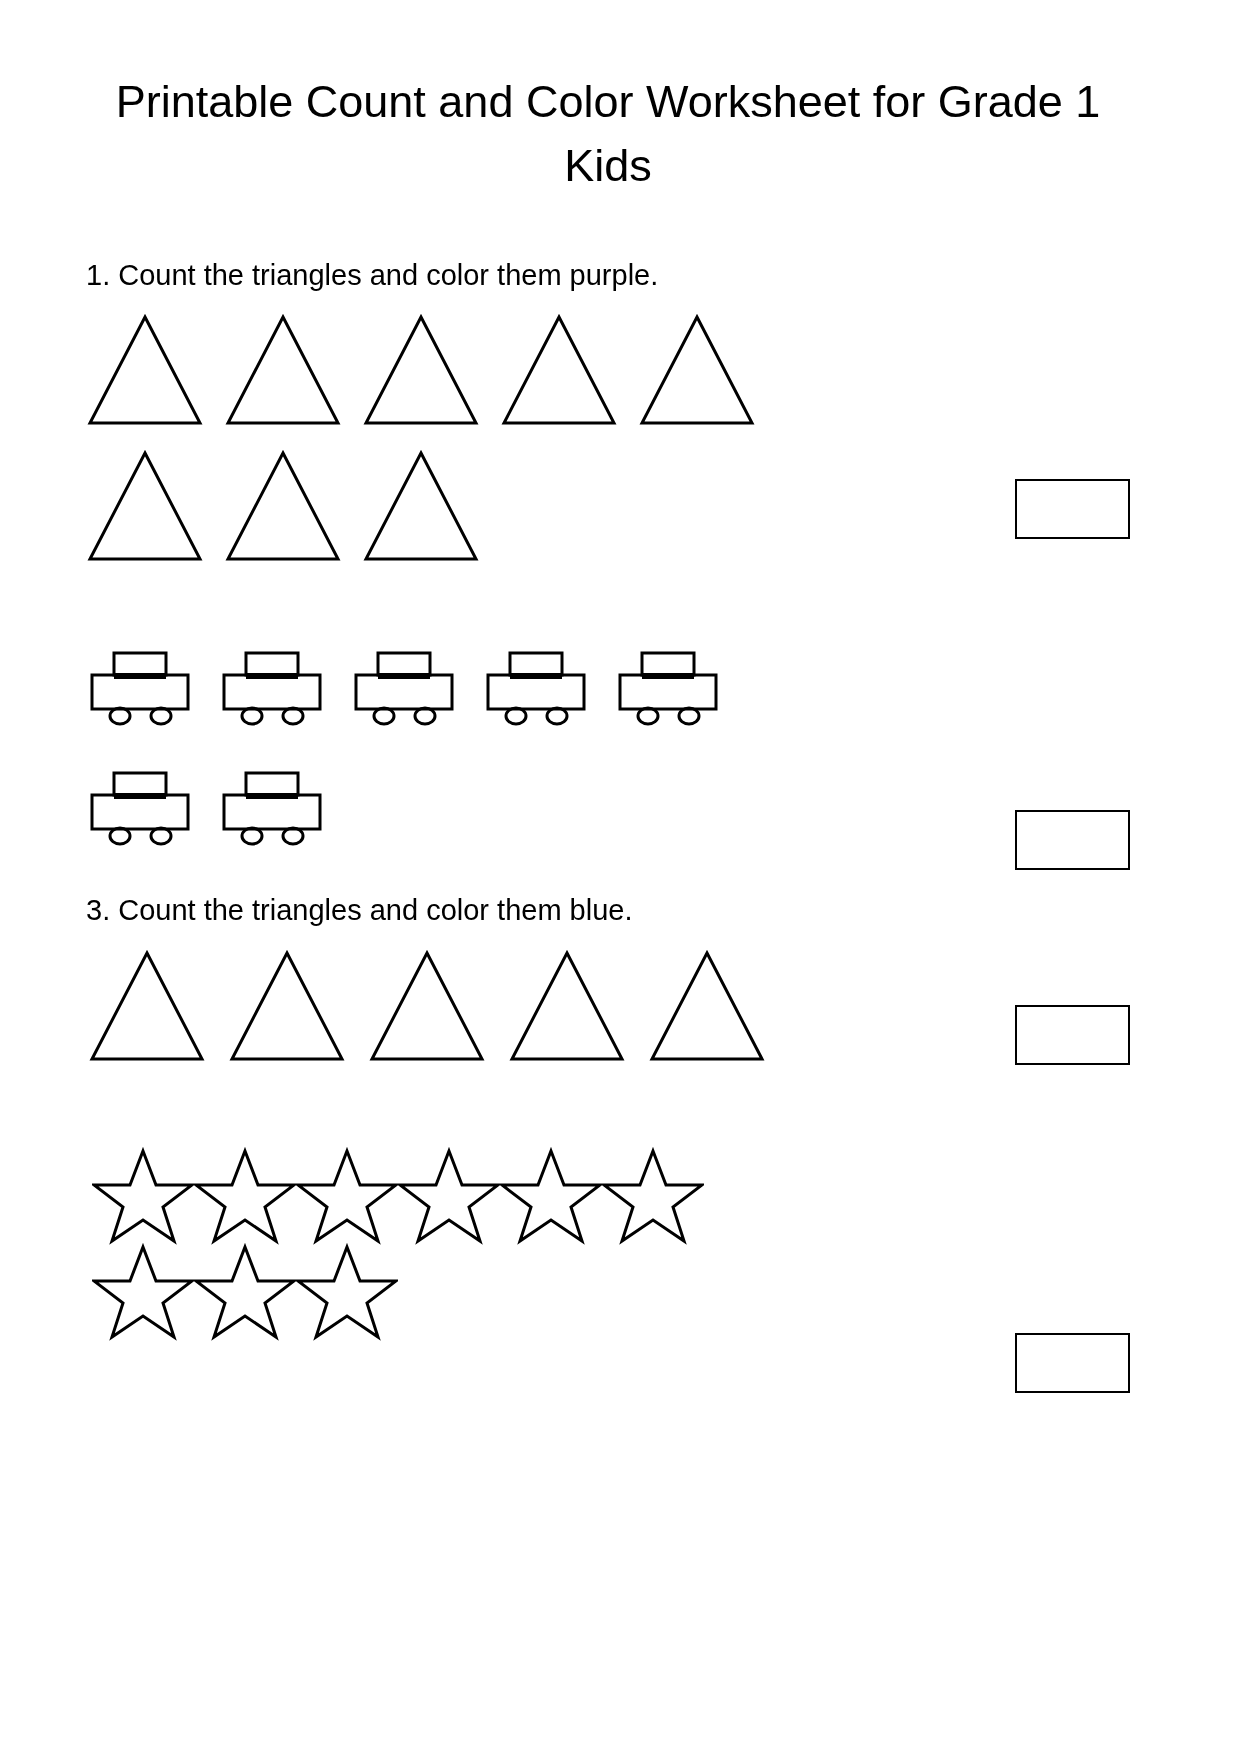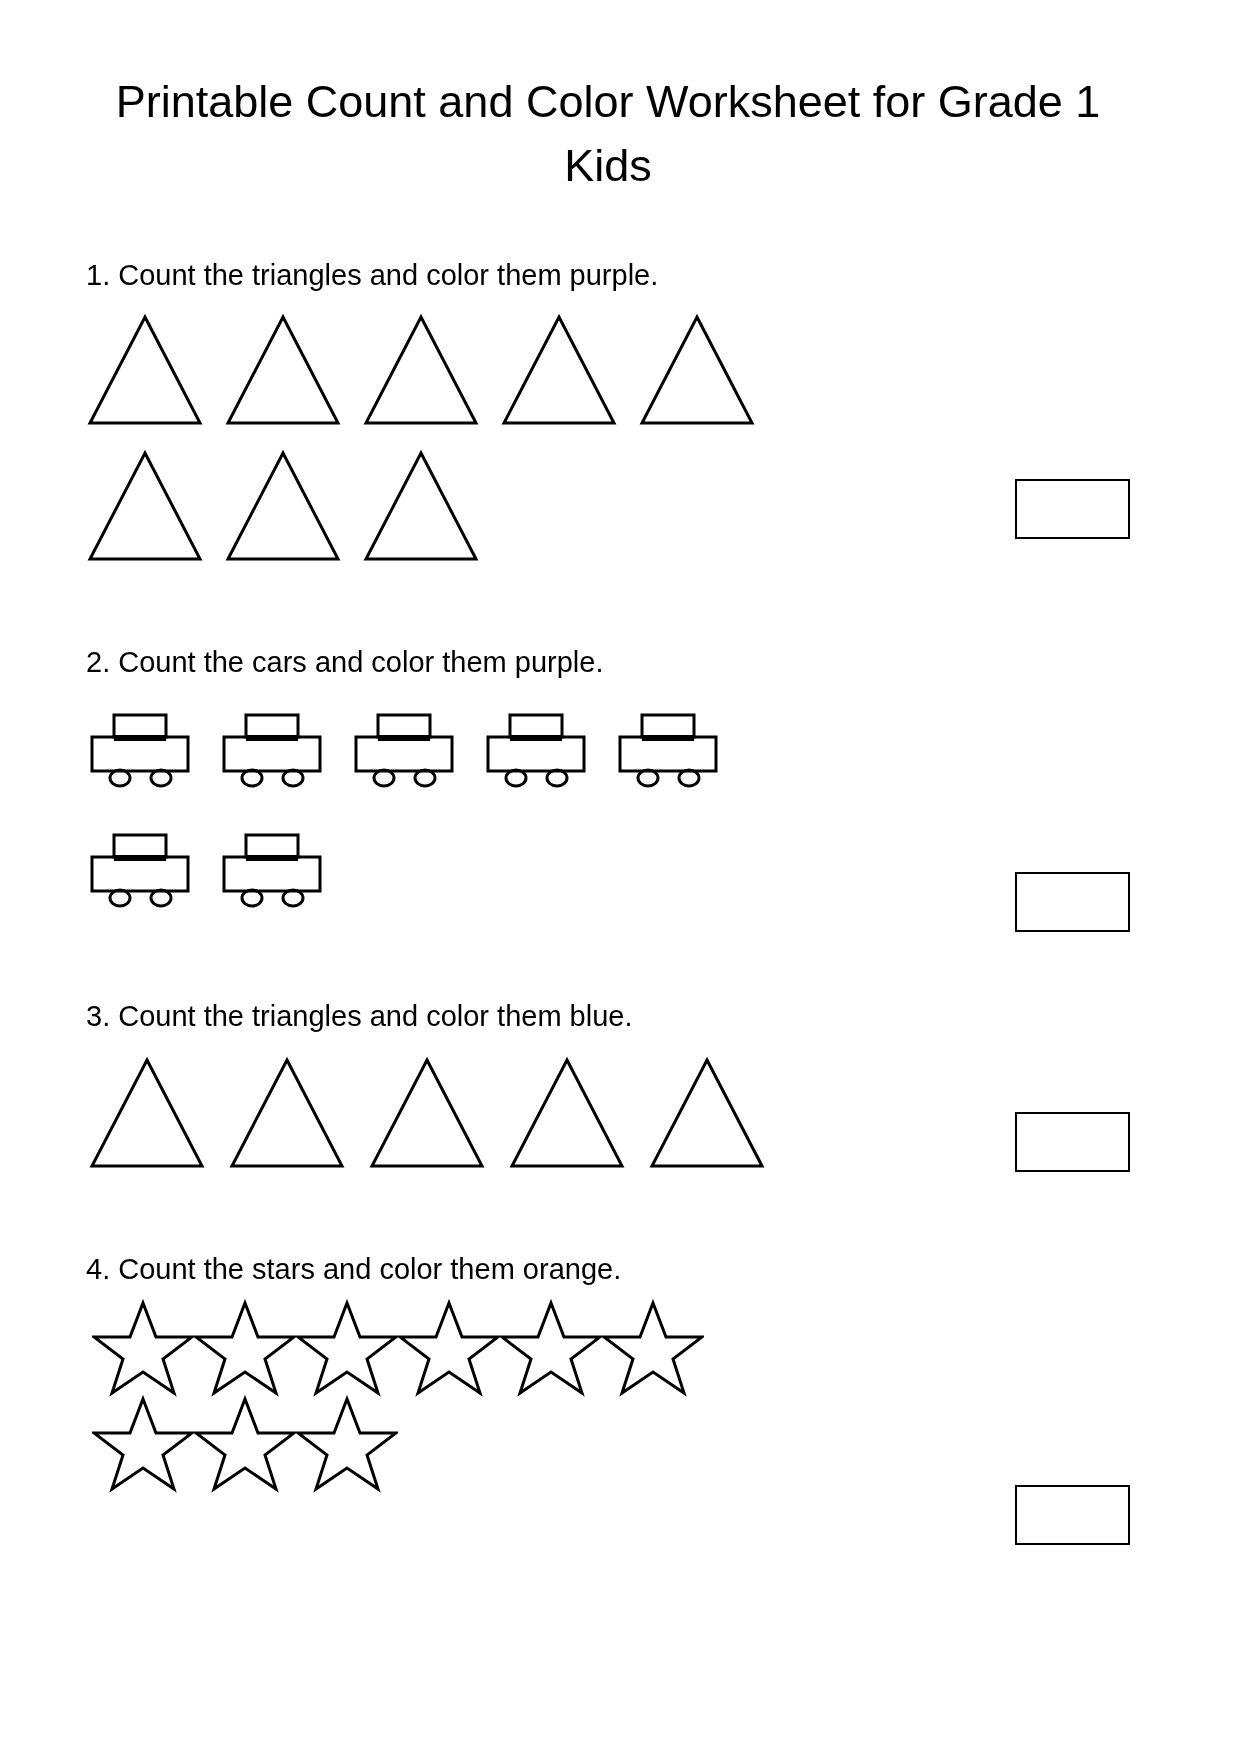--- a/index.html
+++ b/index.html
@@ -76,21 +76,21 @@
   #p1 .row1 { margin-left: 0px; gap: 20px; }
   #p1 .row2 { margin-left: 0px; gap: 20px; margin-top: 18px; }
   #p1 .answer-box { right: 0px; top: 168px; }
 
   #p2 { margin-top: 80px; }
   #p2 .question { margin-bottom: 28px; }
   #p2 .row1 { gap: 22px; }
   #p2 .row2 { gap: 22px; margin-top: 30px; }
   #p2 .answer-box { right: 0px; top: 165px; }
 
-  #p3 { margin-top: 82px; }
+  #p3 { margin-top: 38px; }
   #p3 .question { margin-bottom: 20px; }
   #p3 .row1 { gap: 22px; margin-left: 2px; }
   #p3 .answer-box { right: 0px; top: 58px; }
 
   #p4 { margin-top: 80px; }
   #p4 .question { margin-bottom: 10px; }
   #p4 .row1 { gap: 0px; margin-left: 6px; }
   #p4 .row2 { gap: 0px; margin-left: 6px; margin-top: -4px; }
   #p4 .answer-box { right: 0px; top: 188px; }
 </style>
@@ -146,21 +146,20 @@
           <svg width="118" height="118" viewBox="0 0 118 118">
               <polygon points="59,6 114,112 4,112" fill="none" stroke="#000" stroke-width="3"></polygon>
             </svg>
         </div>
       </div>
       <div class="answer-box"></div>
     </div>
   </div>
 
   <div class="problem" id="p2">
-    <div class="question">2. Count the cars and color them purple.</div>
     <div class="shape-area">
       <div class="row row1">
         <div class="car-wrap">
           <svg width="110" height="90" viewBox="0 0 110 90">
             <rect x="28" y="8" width="52" height="22" fill="none" stroke="#000" stroke-width="3"></rect>
             <rect x="6" y="30" width="96" height="34" fill="none" stroke="#000" stroke-width="3"></rect>
             <line x1="28" y1="31" x2="80" y2="31" stroke="#000" stroke-width="6"></line>
             <ellipse cx="34" cy="71" rx="10" ry="8" fill="none" stroke="#000" stroke-width="3"></ellipse>
             <ellipse cx="75" cy="71" rx="10" ry="8" fill="none" stroke="#000" stroke-width="3"></ellipse>
           </svg>
@@ -254,21 +253,20 @@
           <svg width="118" height="118" viewBox="0 0 118 118">
               <polygon points="59,6 114,112 4,112" fill="none" stroke="#000" stroke-width="3"></polygon>
             </svg>
         </div>
       </div>
       <div class="answer-box"></div>
     </div>
   </div>
 
   <div class="problem" id="p4">
-    <div class="question">4. Count the stars and color them orange.</div>
     <div class="shape-area">
       <div class="row row1">
         <div class="star-wrap">
           <svg width="102" height="100" viewBox="0 0 102 100">
               <polygon points="51,6 64,40 100,40 71,62 82,96 51,75 20,96 31,62 2,40 38,40" fill="none" stroke="#000" stroke-width="3"></polygon>
             </svg>
         </div>
         <div class="star-wrap">
           <svg width="102" height="100" viewBox="0 0 102 100">
               <polygon points="51,6 64,40 100,40 71,62 82,96 51,75 20,96 31,62 2,40 38,40" fill="none" stroke="#000" stroke-width="3"></polygon>

